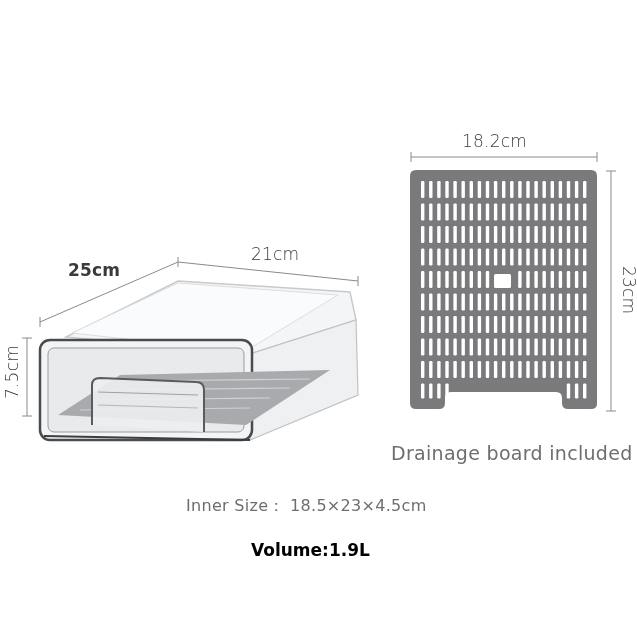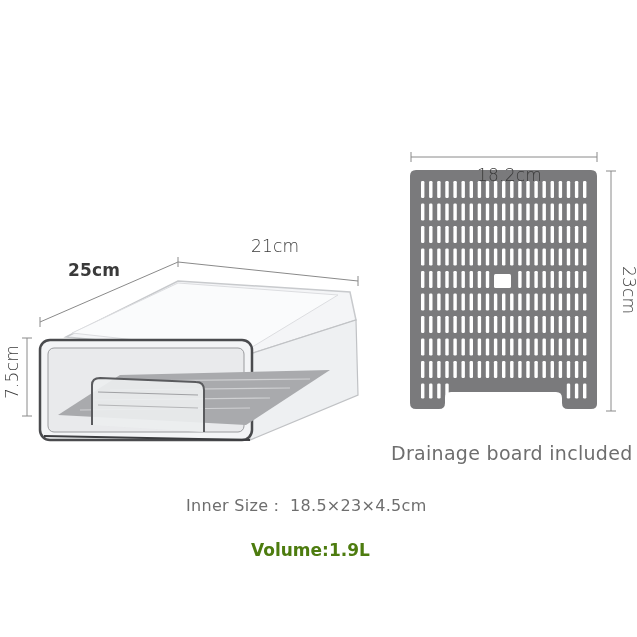--- a/index.html
+++ b/index.html
@@ -1,21 +1,21 @@
 <!DOCTYPE html>
 <html><head>
 <meta charset="utf-8">
 <style>
   html, body { margin:0; padding:0; background:#ffffff; }
   body { width:637px; height:637px; position:relative; overflow:hidden;
          font-family:"DejaVu Sans", sans-serif; }
   .abs { position:absolute; }
   .dim-label { color:#3a3a3a; font-size:17px; font-weight:300; letter-spacing:0.2px; white-space:nowrap; }
   .caption { color:#6e6e6e; font-size:16px; white-space:nowrap; letter-spacing:0.3px; }
-  .volume { color:#4d7c0f; font-size:17px; font-weight:bold; white-space:nowrap; }
+  .volume { color:#000000; font-size:17px; font-weight:bold; white-space:nowrap; }
   svg { position:absolute; left:0; top:0; }
 </style>
 </head>
 <body>
 
 <svg width="637" height="637">
 
   <g stroke="#8a8a8a" stroke-width="1" fill="none">
     <line x1="40" y1="322" x2="178" y2="262"></line>
     <line x1="40" y1="317" x2="40" y2="327"></line>
@@ -254,21 +254,21 @@
       <rect x="437.2" y="383.5" width="3.4" height="15" rx="1.2"></rect>
       <rect x="445.3" y="383.5" width="3.4" height="15" rx="1.2"></rect>
       <rect x="566.8" y="383.5" width="3.4" height="15" rx="1.2"></rect>
       <rect x="574.9" y="383.5" width="3.4" height="15" rx="1.2"></rect>
       <rect x="583.0" y="383.5" width="3.4" height="15" rx="1.2"></rect>
     </g>
   <rect x="494" y="274" width="17" height="14" rx="1.5" fill="#ffffff"></rect>
 </svg>
 
 <div class="abs dim-label" style="left:68px; top:260px;font-weight:bold;">25cm</div>
-<div class="abs dim-label" style="left:251px; top:236px;">21cm</div>
+<div class="abs dim-label" style="left:251px; top:244px;">21cm</div>
 <div class="abs dim-label" style="left:-12px; top:365px; transform:rotate(-90deg); transform-origin:center; width:48px; text-align:center;">7.5cm</div>
 
-<div class="abs dim-label" style="left:477px; top:131px;margin-top:34px;">18.2cm</div>
+<div class="abs dim-label" style="left:462px; top:131px;">18.2cm</div>
 <div class="abs dim-label" style="left:607px; top:278px; transform:rotate(90deg); transform-origin:center; width:44px; text-align:center;">23cm</div>
 
 <div class="abs caption" style="left:391px; top:442px; font-size:19px;">Drainage board included</div>
 <div class="abs caption" style="left:186px; top:496px;">Inner Size：  18.5×23×4.5cm</div>
 <div class="abs volume" style="left:251px; top:540px;">Volume:1.9L</div>
 
 </body></html>

